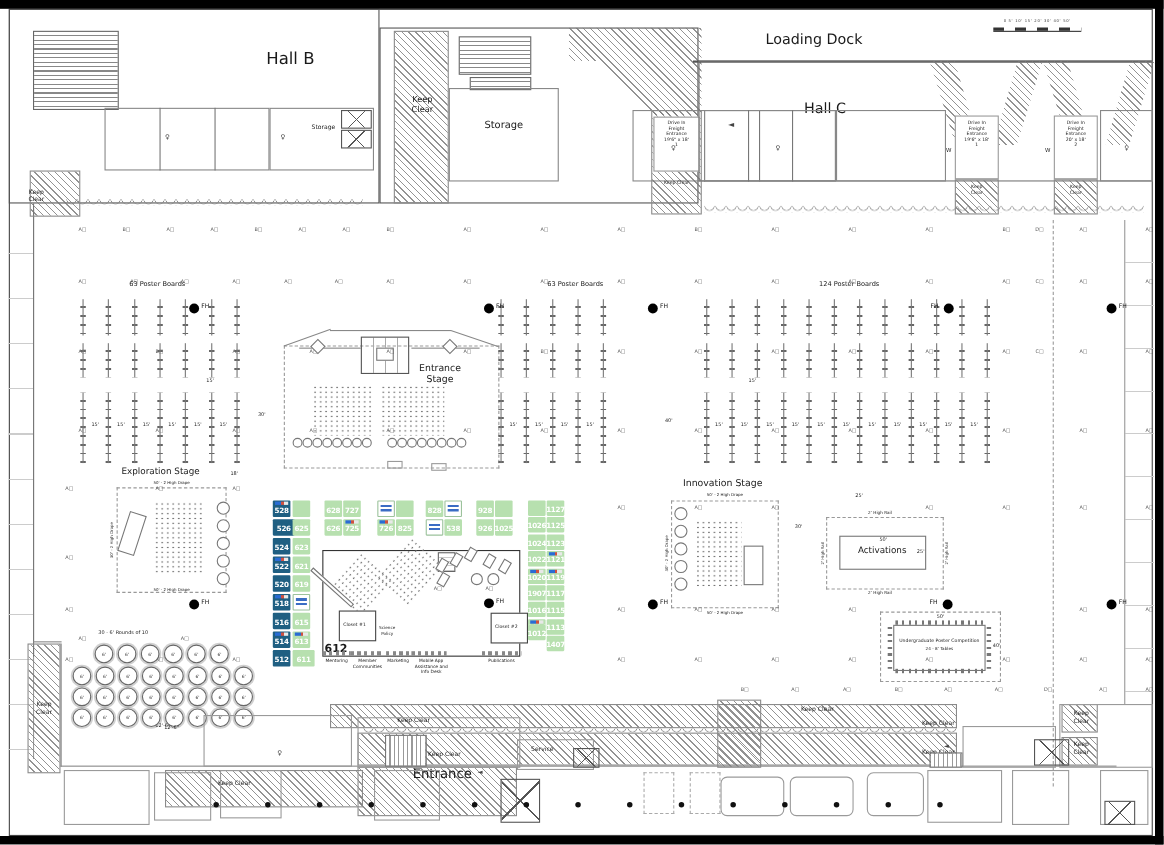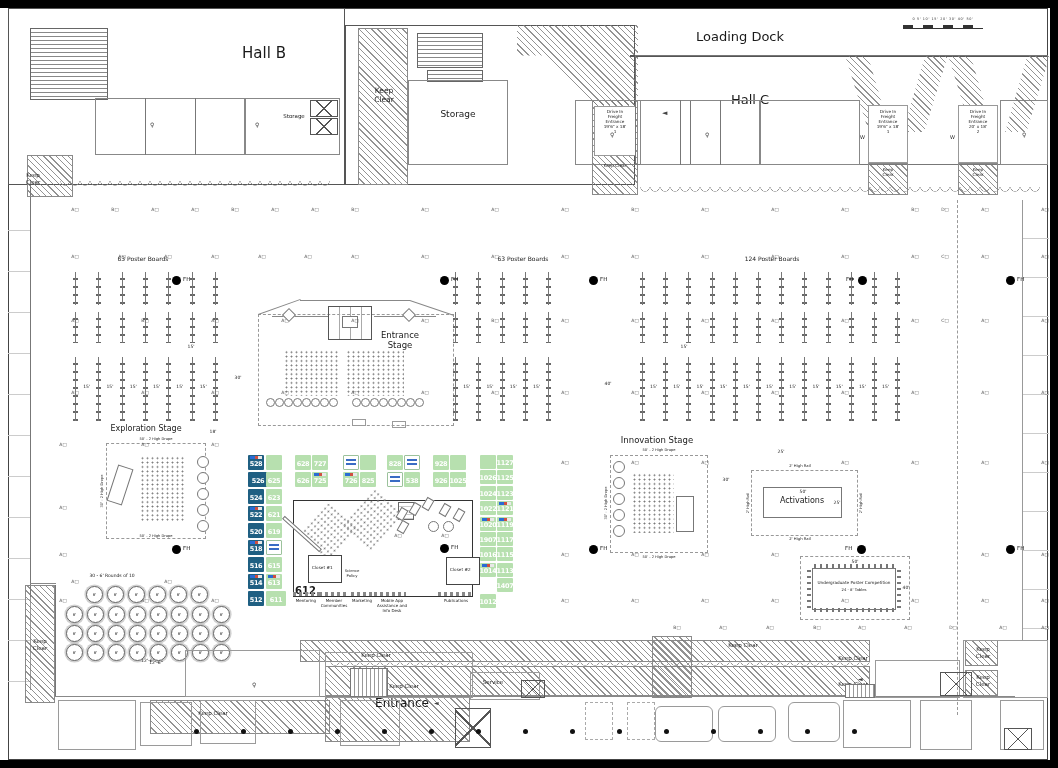--- a/index.html
+++ b/index.html
@@ -536,21 +536,21 @@
     <div class="booth bg" style="left: 480px; top: 501.2px; width: 16px; height: 14px;">1022</div>
     <div class="booth bg" style="left: 497px; top: 501.2px; width: 16px; height: 14px;">1121<div class="lg"></div></div>
     <div class="booth bg" style="left: 480px; top: 516.6px; width: 16px; height: 14px;">1020<div class="lg"></div></div>
     <div class="booth bg" style="left: 497px; top: 516.6px; width: 16px; height: 14px;">1119<div class="lg"></div></div>
     <div class="booth bg" style="left: 480px; top: 532px; width: 16px; height: 14px;">1907</div>
     <div class="booth bg" style="left: 497px; top: 532px; width: 16px; height: 14px;">1117</div>
     <div class="booth bg" style="left: 480px; top: 547.4px; width: 16px; height: 14px;">1016</div>
     <div class="booth bg" style="left: 497px; top: 547.4px; width: 16px; height: 14px;">1115</div>
     <div class="booth bg" style="left: 480px; top: 562.8px; width: 16px; height: 14px;">1014<div class="lg"></div></div>
     <div class="booth bg" style="left: 497px; top: 562.8px; width: 16px; height: 14px;">1113</div>
-    <div class="booth bg" style="left: 480px; top: 594px; width: 16px; height: 14px;">1012</div>
+    <div class="booth bg" style="left: 480px; top: 568px; width: 16px; height: 14px;">1012</div>
     <div class="booth bg" style="left: 497px; top: 578.2px; width: 16px; height: 14px;">1407</div>
     <div class="rtable" style="left: 86px; top: 586px; width: 15px; height: 15px;">6'</div>
     <div class="rtable" style="left: 107px; top: 586px; width: 15px; height: 15px;">6'</div>
     <div class="rtable" style="left: 128px; top: 586px; width: 15px; height: 15px;">6'</div>
     <div class="rtable" style="left: 149px; top: 586px; width: 15px; height: 15px;">6'</div>
     <div class="rtable" style="left: 170px; top: 586px; width: 15px; height: 15px;">6'</div>
     <div class="rtable" style="left: 191px; top: 586px; width: 15px; height: 15px;">6'</div>
     <div class="rtable" style="left: 66px; top: 606px; width: 15px; height: 15px;">6'</div>
     <div class="rtable" style="left: 87px; top: 606px; width: 15px; height: 15px;">6'</div>
     <div class="rtable" style="left: 108px; top: 606px; width: 15px; height: 15px;">6'</div>

